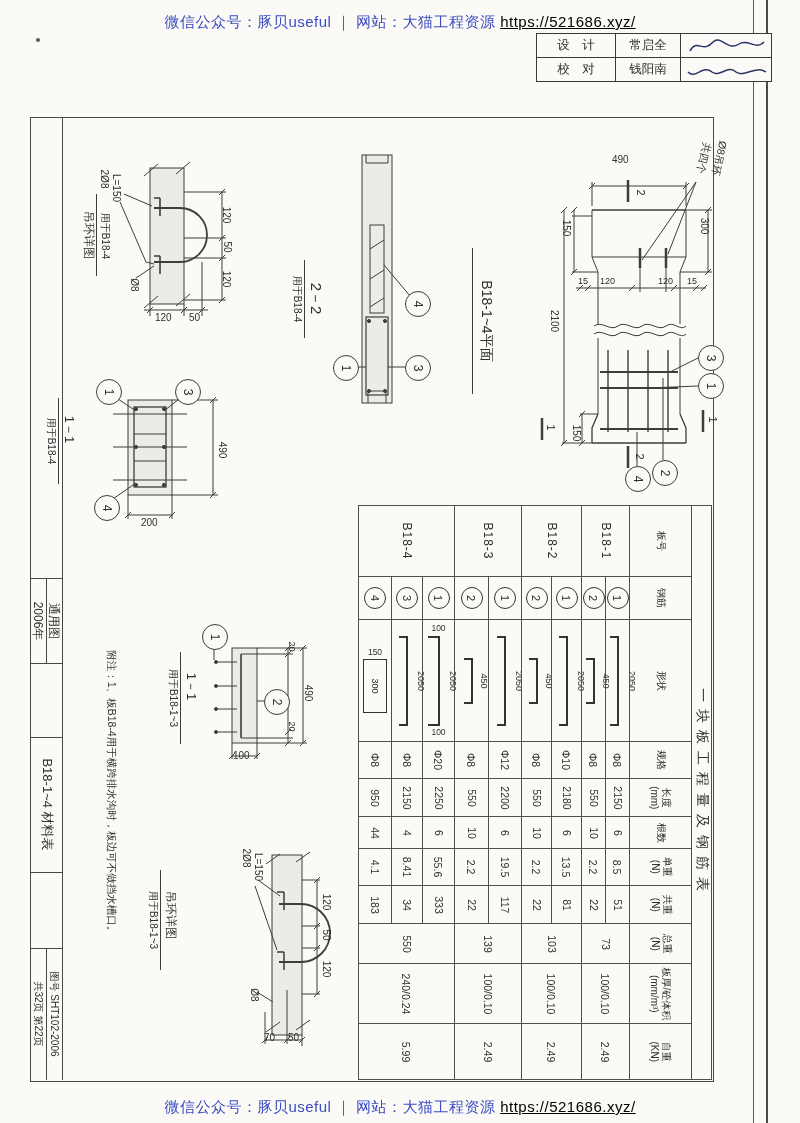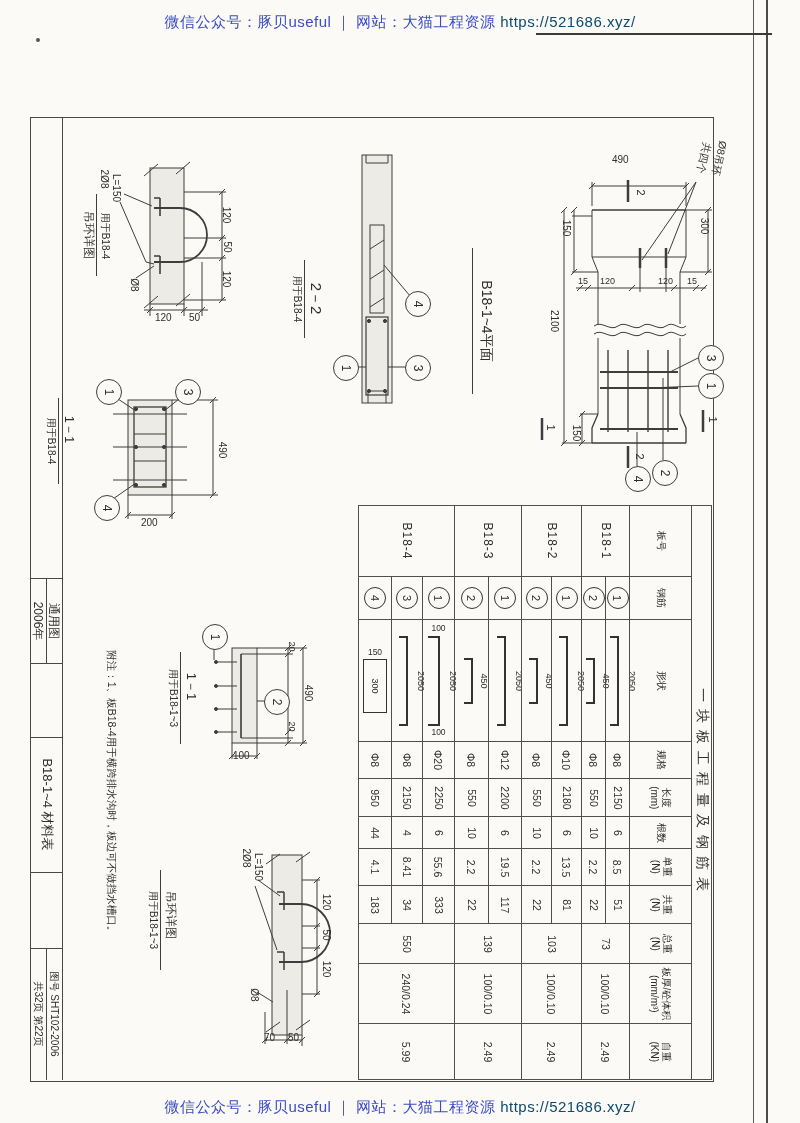--- a/index.html
+++ b/index.html
@@ -13,21 +13,21 @@
   .vt{display:inline-block;transform:rotate(90deg);white-space:nowrap}
   .vt105{display:inline-block;transform:rotate(103deg);white-space:nowrap}
   .htxt{position:absolute;white-space:nowrap;font-size:10px}
   .rule-v{position:absolute;width:1.2px;background:#3d3d3d}
   .f10{font-size:10px}.f105{font-size:10.5px}.f11{font-size:11px}.f12{font-size:12px}
   .f13{font-size:13px}.f14{font-size:14px}.f15{font-size:15px}.f9{font-size:9px}
   .callout{position:absolute;width:24px;height:24px;border:1.2px solid #3d3d3d;border-radius:50%;
      background:#fbfaf7;display:flex;align-items:center;justify-content:center;font-size:12px;z-index:3}
   
   .wm{position:absolute;width:800px;text-align:center;font-size:15px;color:#3b4cc0;letter-spacing:.5px}
-  .wm .wm-url{color:#0c4a6e}
+  .wm .wm-url{text-decoration:underline;color:#000000}
   
   #tblock{position:absolute;left:536px;top:33px;width:234px;border:1.8px solid #3a3a3a;background:#fbfaf7;z-index:5}
   .tb-row{display:flex;height:23px;border-top:1px solid #3a3a3a}
   .tb-row:first-child{border-top:none}
   .tb-c{display:flex;align-items:center;justify-content:center;font-size:12.5px;border-left:1px solid #3a3a3a}
   .tb-c:first-child{border-left:none}
   .tb-l{width:78px}.tb-n{width:64px}.tb-s{width:90px}
   
   #frame{position:absolute;left:30px;top:117px;width:682px;height:963px;border:1.6px solid #474747}
   .strip-line{position:absolute;background:#474747}
@@ -63,20 +63,38 @@
 <div class="wm" style="top:1098px">
   <span>微信公众号：豚贝useful ｜ 网站：大猫工程资源</span>
   <span class="wm-url">https://521686.xyz/</span>
 </div>
 
 <div class="abs" style="left:753px;top:0;width:1px;height:1123px;background:#5a5a5a"></div>
 <div class="abs" style="left:766px;top:0;width:2px;height:1123px;background:#4a4a4a"></div>
 <div class="abs" style="left:36px;top:38px;width:4px;height:4px;border-radius:50%;background:#555"></div>
 
 <div id="tblock">
+  <div class="tb-row">
+    <div class="tb-c tb-l">设　计</div>
+    <div class="tb-c tb-n">常启全</div>
+    <div class="tb-c tb-s">
+      <svg class="sig" width="84" height="20" viewBox="0 0 84 20">
+        <path d="M6,15 C13,2 19,18 29,6 C37,-2 43,16 55,8 C64,2 72,15 80,6" stroke="#2a3268" stroke-width="1.5" fill="none"></path>
+        </svg>
+    </div>
+  </div>
+  <div class="tb-row">
+    <div class="tb-c tb-l">校　对</div>
+    <div class="tb-c tb-n">钱阳南</div>
+    <div class="tb-c tb-s">
+      <svg class="sig" width="84" height="20" viewBox="0 0 84 20">
+        <path d="M4,12 C12,20 18,4 28,12 C36,18 44,4 52,12 C60,18 72,5 82,12" stroke="#2a3268" stroke-width="1.5" fill="none"></path>
+        </svg>
+    </div>
+  </div>
 </div>
 
 <div id="frame"></div>
 <div class="strip-line" style="left:62px;top:117px;width:1px;height:963px"></div>
 <div class="strip-line" style="left:30px;top:578px;width:32px;height:1px"></div>
 <div class="strip-line" style="left:30px;top:663px;width:32px;height:1px"></div>
 <div class="strip-line" style="left:30px;top:737px;width:32px;height:1px"></div>
 <div class="strip-line" style="left:30px;top:872px;width:32px;height:1px"></div>
 <div class="strip-line" style="left:30px;top:948px;width:32px;height:1px"></div>
 <div class="strip-line" style="left:46px;top:578px;width:1px;height:85px"></div>

